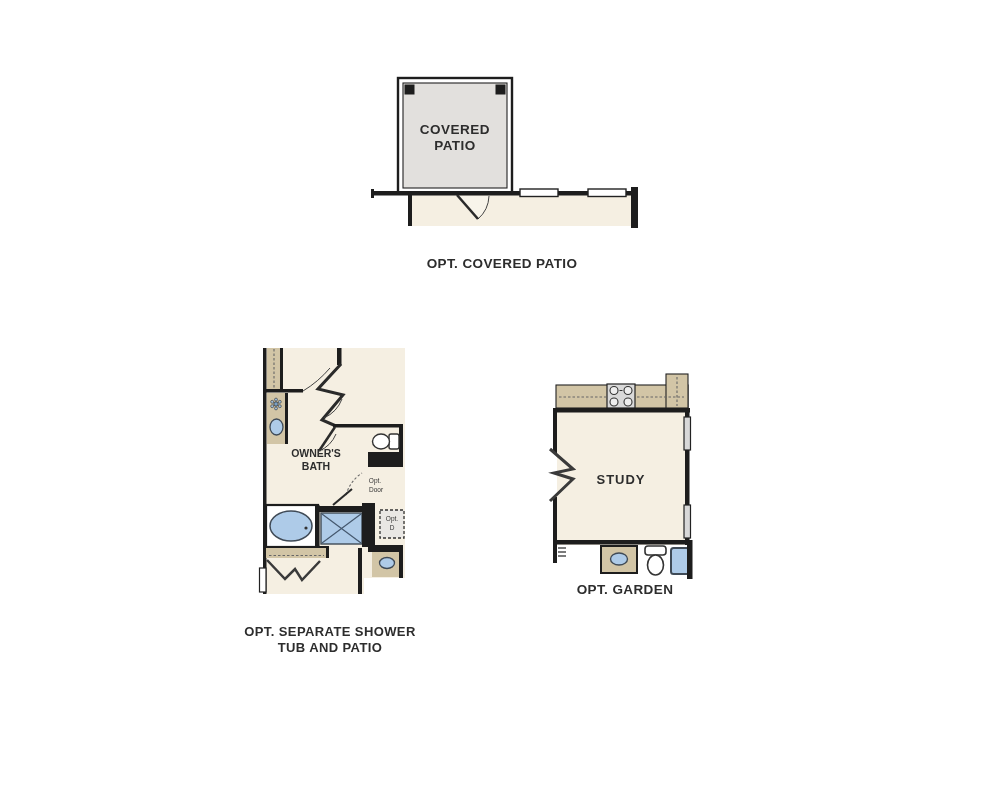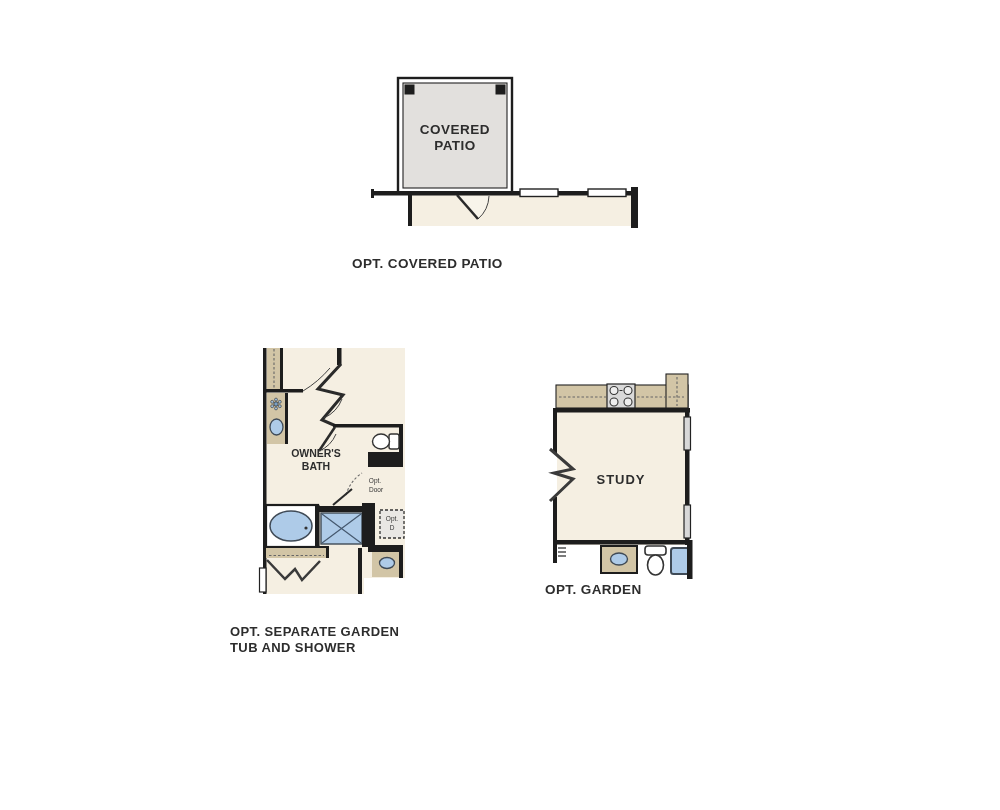--- a/index.html
+++ b/index.html
@@ -4,21 +4,21 @@
 <style>
   :root{
     --background:#ffffff; --wall:#1d1d1d; --interior:#f5efe2; --counter:#d2c5a6;
     --patio_fill:#e2e0dd; --fixture_blue:#aecbe8; --fixture_stroke:#3f4a56;
     --text:#2d2d2d; --opt_box_fill:#e9e7e4; --cooktop_fill:#d9d9d9; --window_fill:#d8d8d8;
   }
   html,body{margin:0;padding:0;}
   body{background:var(--background);font-family:"Liberation Sans",sans-serif;}
   #canvas{position:relative;width:1000px;height:726px;background:var(--background);overflow:hidden;}
   .fig{position:absolute;}
-  .caption{position:absolute;font-weight:700;color:var(--text);
+  .caption{position:absolute;text-align:center;font-weight:700;color:var(--text);
            font-size:13.5px;letter-spacing:0.4px;line-height:16px;}
   
   .fw{fill:var(--wall);}
   .fcream{fill:var(--interior);}
   .ftan{fill:var(--counter);}
   .fpatio{fill:var(--patio_fill);stroke:#222;stroke-width:1.1;}
   .fblue{fill:var(--fixture_blue);stroke:var(--fixture_stroke);}
   .fwhite{fill:#ffffff;stroke:#333;}
   .thin{stroke:#444;fill:none;stroke-width:1;}
   .dashln{stroke:#666;stroke-width:1.1;stroke-dasharray:2.5 2;fill:none;}
@@ -152,22 +152,22 @@
 
     <g>
       <rect x="266" y="546" width="62" height="2" class="fw"></rect>
       <rect x="266" y="548" width="62" height="10" class="ftan"></rect>
       <rect x="326" y="546" width="3" height="12" class="fw"></rect>
       <line x1="269" y1="555.5" x2="324" y2="555.5" class="dashln"></line>
     </g>
     <path d="M267,560 L285,579 L295,569 L302,580 L320,561" fill="none" stroke="#3a3a3a" stroke-width="2.5"></path>
   </svg>
   <div class="caption" style="left:230px;top:624px;width:200px;font-size:13px;">
-    <div>OPT. SEPARATE GARDEN</div>
-    <div>TUB AND SHOWER</div>
+    <div>OPT. SEPARATE SHOWER</div>
+    <div>TUB AND PATIO</div>
   </div>
 
   <svg class="fig" style="left:545px;top:365px;" width="165" height="240" viewBox="545 365 165 240">
 
     <g>
       <rect x="556" y="385" width="132" height="23" class="ftan" stroke="#222" stroke-width="1.1"></rect>
       <rect x="666" y="374" width="22" height="34" class="ftan" stroke="#222" stroke-width="1.1"></rect>
       <line x1="559" y1="397" x2="606" y2="397" class="dashln"></line>
       <line x1="637" y1="397" x2="684" y2="397" class="dashln"></line>
       <line x1="677" y1="377" x2="677" y2="406" class="dashln"></line>

